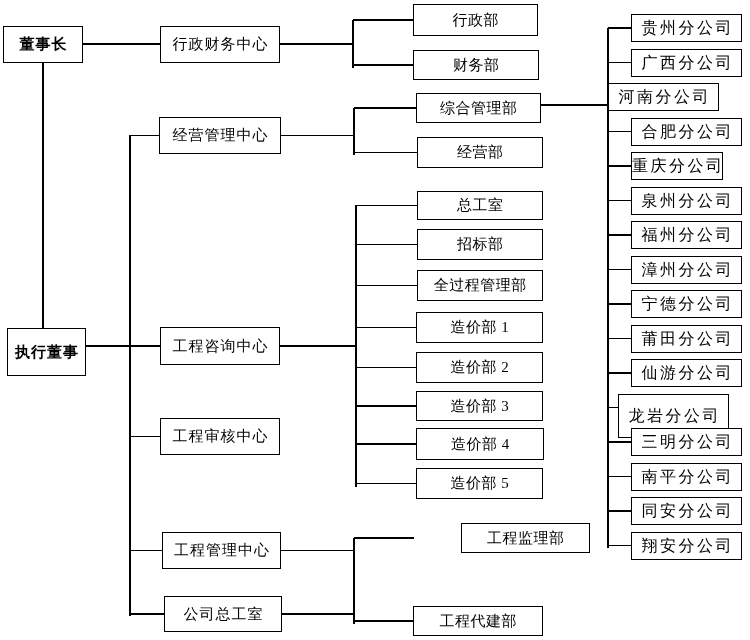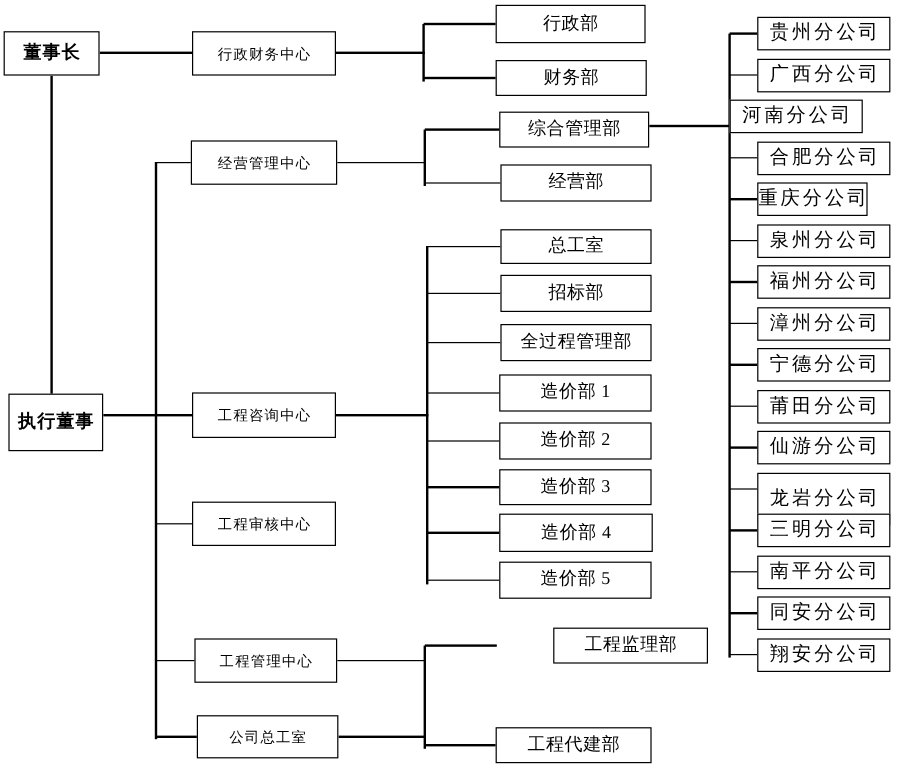--- a/index.html
+++ b/index.html
@@ -18,21 +18,21 @@
     border: 1.5px solid #000;
     background: #ffffff;
     display: flex;
     align-items: center;
     justify-content: center;
     white-space: nowrap;
     z-index: 2;
     line-height: 1;
   }
   .exec   { font-weight: bold; font-size: 15px; letter-spacing: 1px; text-indent: 1px; }
-  .center { font-size: 12px; letter-spacing: 1px; text-indent: 1px; }
+  .center { font-size: 15px; letter-spacing: 1px; text-indent: 1px; }
   .dept   { font-size: 15px; letter-spacing: 0.5px; text-indent: 0.5px; }
   .branch { font-size: 16px; letter-spacing: 2.5px; text-indent: 2.5px; }
   .line {
     position: absolute;
     background: #000;
     z-index: 1;
   }
 </style>
 </head>
 <body>
@@ -64,21 +64,21 @@
     <div class="node branch" style="left: 631px; top: 49px; width: 111px; height: 28px;">广西分公司</div>
     <div class="node branch" style="left: 608px; top: 83px; width: 111px; height: 28px;">河南分公司</div>
     <div class="node branch" style="left: 631px; top: 118px; width: 111px; height: 28px;">合肥分公司</div>
     <div class="node branch" style="left: 631px; top: 152px; width: 92px; height: 28px;">重庆分公司</div>
     <div class="node branch" style="left: 631px; top: 187px; width: 111px; height: 28px;">泉州分公司</div>
     <div class="node branch" style="left: 631px; top: 256px; width: 111px; height: 28px;">漳州分公司</div>
     <div class="node branch" style="left: 631px; top: 221px; width: 111px; height: 28px;">福州分公司</div>
     <div class="node branch" style="left: 631px; top: 290px; width: 111px; height: 28px;">宁德分公司</div>
     <div class="node branch" style="left: 631px; top: 325px; width: 111px; height: 28px;">莆田分公司</div>
     <div class="node branch" style="left: 631px; top: 359px; width: 111px; height: 28px;">仙游分公司</div>
-    <div class="node branch" style="left: 631px; top: 394px; width: 111px; height: 44px; text-align: right;">龙岩分公司</div>
+    <div class="node branch" style="left: 618px; top: 394px; width: 111px; height: 44px; text-align: right;">龙岩分公司</div>
     <div class="node branch" style="left: 631px; top: 428px; width: 111px; height: 28px;">三明分公司</div>
     <div class="node branch" style="left: 631px; top: 463px; width: 111px; height: 28px;">南平分公司</div>
     <div class="node branch" style="left: 631px; top: 532px; width: 111px; height: 28px;">翔安分公司</div>
     <div class="node branch" style="left: 631px; top: 497px; width: 111px; height: 28px;">同安分公司</div>
     <div class="line" style="left: 83px; top: 43.25px; width: 77px; height: 1.5px; background: rgb(0, 0, 0);"></div>
     <div class="line" style="left: 86px; top: 345.25px; width: 74px; height: 1.5px; background: rgb(0, 0, 0);"></div>
     <div class="line" style="left: 130px; top: 134.75px; width: 30px; height: 1.5px; background: rgb(0, 0, 0);"></div>
     <div class="line" style="left: 130px; top: 435.75px; width: 31px; height: 1.5px; background: rgb(0, 0, 0);"></div>
     <div class="line" style="left: 130px; top: 549.75px; width: 33px; height: 1.5px; background: rgb(0, 0, 0);"></div>
     <div class="line" style="left: 130px; top: 613.25px; width: 35px; height: 1.5px; background: rgb(0, 0, 0);"></div>

